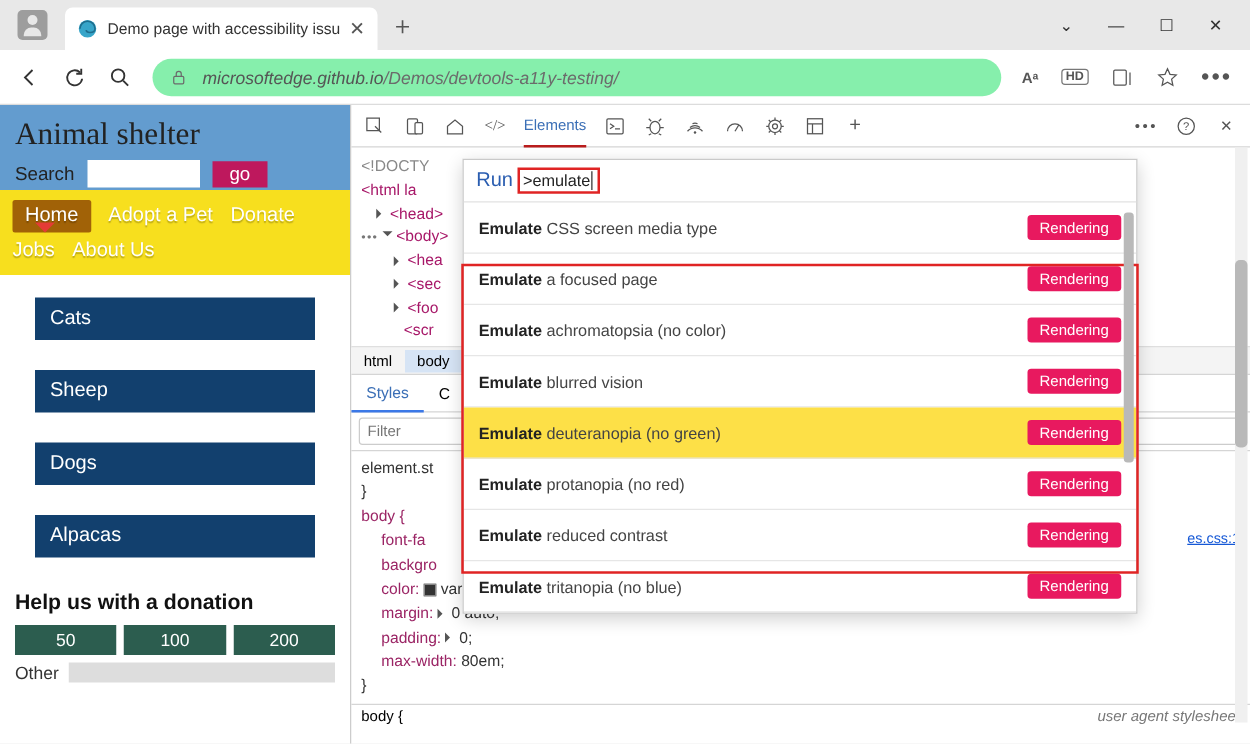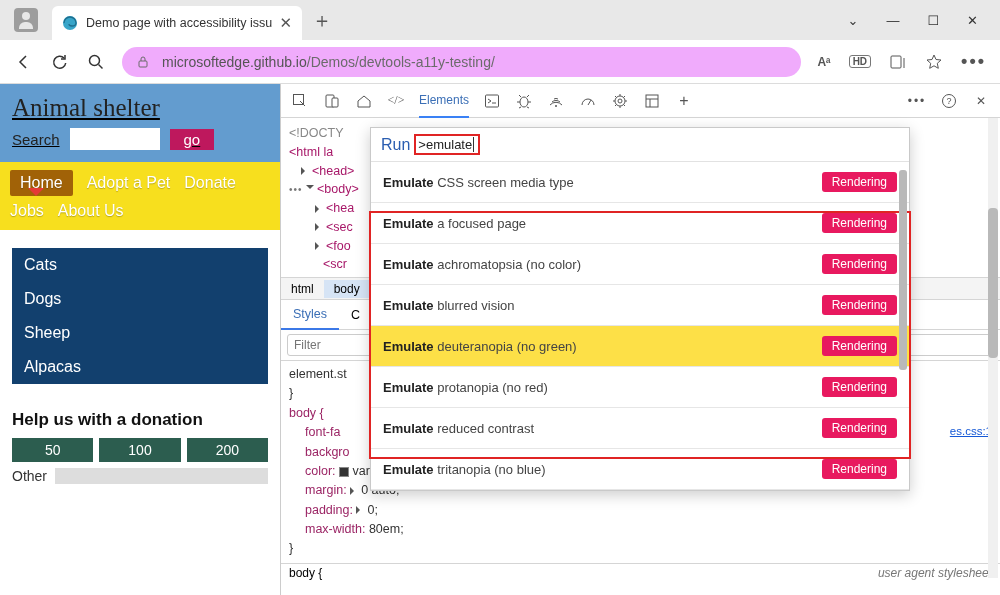--- a/index.html
+++ b/index.html
@@ -13,54 +13,54 @@
   .tab { height: 34px; background: #fff; border-radius: 6px 6px 0 0; display: flex; align-items: center; padding: 0 10px; min-width: 250px; margin-top: 6px; font-size: 12.5px; color: #333; }
   .tab svg { margin-right: 8px; }
   .tab-close { margin-left: auto; color: #555; font-size: 15px; cursor: pointer; }
   .newtab { margin-left: 10px; color: #555; font-size: 20px; cursor: pointer; }
   .winbtns { margin-left: auto; display: flex; align-items: center; gap: 28px; padding-right: 22px; color: #333; }
   .winbtns span { font-size: 13px; cursor: pointer; }
 
   
   .toolbar { height: 44px; background: #fff; display: flex; align-items: center; padding: 0 14px; gap: 16px; border-bottom: 1px solid #dcdcdc; }
   .tbtn { width: 20px; height: 20px; display:flex; align-items:center; justify-content:center; color:#444; cursor:pointer; }
-  .url { flex: 1; height: 30px; background: #f0abfc; border-radius: 15px; display: flex; align-items: center; padding: 0 14px; color: #6b6b6b; font-size: 14px; gap: 12px; }
+  .url { flex: 1; height: 30px; background: #86efac; border-radius: 15px; display: flex; align-items: center; padding: 0 14px; color: #6b6b6b; font-size: 14px; gap: 12px; font-style: italic; }
   .url .path { color: #6b6b6b; }
   .url .host { color: #555; }
   .rightbtns { display: flex; gap: 18px; color: #555; align-items:center;font-weight:bold;}
   .rightbtns span { font-size:12px; display:flex; align-items:center; cursor:pointer;}
 
   
   .content { display: flex; height: calc(595px - 84px); }
 
   
   .site { width: 280px; background: #fff; overflow:auto; }
-  .site-header { background: #639ccf; padding: 10px 12px 12px; text-decoration: underline; }
+  .site-header { background: #639ccf; padding: 10px 12px 2px; }
   .site-header h1 { font-family: Georgia, serif; font-size: 25px; color: #222; font-weight: normal; }
   .searchrow { display:flex; align-items:center; margin-top:6px; gap:10px;}
   .searchrow label { color:#222; font-size:15px;}
   .searchrow input { width:90px; height:22px; border:none; background:#fff;}
   .gobtn { background:#be185d; color:#fff; padding:2px 14px; font-size:15px; cursor:pointer;}
   .nav { background:#f7df1e; padding:8px 10px 10px; display:flex; flex-wrap:wrap; gap:6px 14px; align-items:center; position:relative;}
   .nav a { color:#fff; font-size:16px; text-decoration:none; text-shadow:0 1px 1px rgba(0,0,0,.25); cursor:pointer;}
   .nav a.home { background:#a16207; padding:4px 10px; border-radius:2px; position:relative;}
   .nav a.home::after{content:"";position:absolute;bottom:-8px;left:18px;border:8px solid transparent;border-top-color:#e43b36;}
-  .cats { padding: 18px 12px 10px; display:flex; flex-direction:column; gap:0;}
+  .cats { padding: 18px 28px 10px; display:flex; flex-direction:column; gap:24px;}
   .cat { background:#12406e; color:#fff; padding:8px 12px; font-size:16px; cursor:pointer;}
   .donate-h { margin:16px 12px 8px; font-size:17px; font-weight:bold; color:#111;}
   .amounts { display:flex; gap:6px; padding:0 12px;align-items:flex-end;}
   .amt { flex:1; background:#2c5d4f; color:#fff; text-align:center; padding:4px 0; font-size:14px; cursor:pointer;}
   .other { padding:6px 12px; font-size:14px; color:#333; display:flex; gap:8px; align-items:center;}
   .other-box { flex:1; height:16px; background:#ddd;}
 
   
   .dev { flex:1; background:#fff; border-left:1px solid #ccc; display:flex; flex-direction:column; position:relative; overflow:hidden;}
   .dev-tabs { height:34px; border-bottom:1px solid #d5d5d5; display:flex; align-items:center; gap:14px; padding:0 10px; color:#555; font-size:12px;}
   .dev-tabs .i { width:18px; height:18px; display:flex; align-items:center; justify-content:center; cursor:pointer;}
-  .dev-tabs .sel { height:34px; display:flex; align-items:center; border-bottom:2px solid #3b82f6; color:#3b6fb6;}
+  .dev-tabs .sel { height:34px; display:flex; align-items:center; border-bottom:2px solid #b91c1c; color:#3b6fb6;}
   .dev-tabs .spacer{flex:1;}
   .dom { font-family: Consolas, monospace; font-size:12.5px; padding:6px 8px 2px; color:#333; line-height:1.5; border-bottom:1px solid #d5d5d5; height:160px; overflow:hidden;}
   .tag { color:#a71768;} .cm{color:#888;}
   .tri{display:inline-block;width:0;height:0;border:4px solid transparent;border-left-color:#555;margin-right:3px;vertical-align:middle;}
   .tri.o{border-left:none;border-top-color:#555;width:0;height:0;border:4px solid transparent;border-top-color:#555;margin-bottom:2px;}
   .crumb { height:22px; border-bottom:1px solid #d5d5d5; background:#f4f4f4; display:flex; align-items:center; font-size:12px;}
   .crumb span{padding:2px 10px; cursor:pointer;}
   .crumb .sel{background:#d6e4f5;}
   .panes-tabs { height:30px; border-bottom:1px solid #d5d5d5; display:flex; align-items:center; font-size:12.5px;}
   .panes-tabs span{padding:4px 12px; cursor:pointer;}
@@ -170,22 +170,22 @@
     <div class="nav">
 
       <a class="home">Home</a>
       <a>Adopt a Pet</a>
       <a>Donate</a>
       <a>Jobs</a>
       <a>About Us</a>
     </div>
     <div class="cats">
       <div class="cat">Cats</div>
+      <div class="cat">Sheep</div>
       <div class="cat">Dogs</div>
-      <div class="cat">Sheep</div>
       <div class="cat">Alpacas</div>
     </div>
     <div class="donate-h">Help us with a donation</div>
     <div class="amounts">
       <div class="amt">50</div>
       <div class="amt">100</div>
       <div class="amt">200</div>
     </div>
     <div class="other">
       <span>Other</span>

